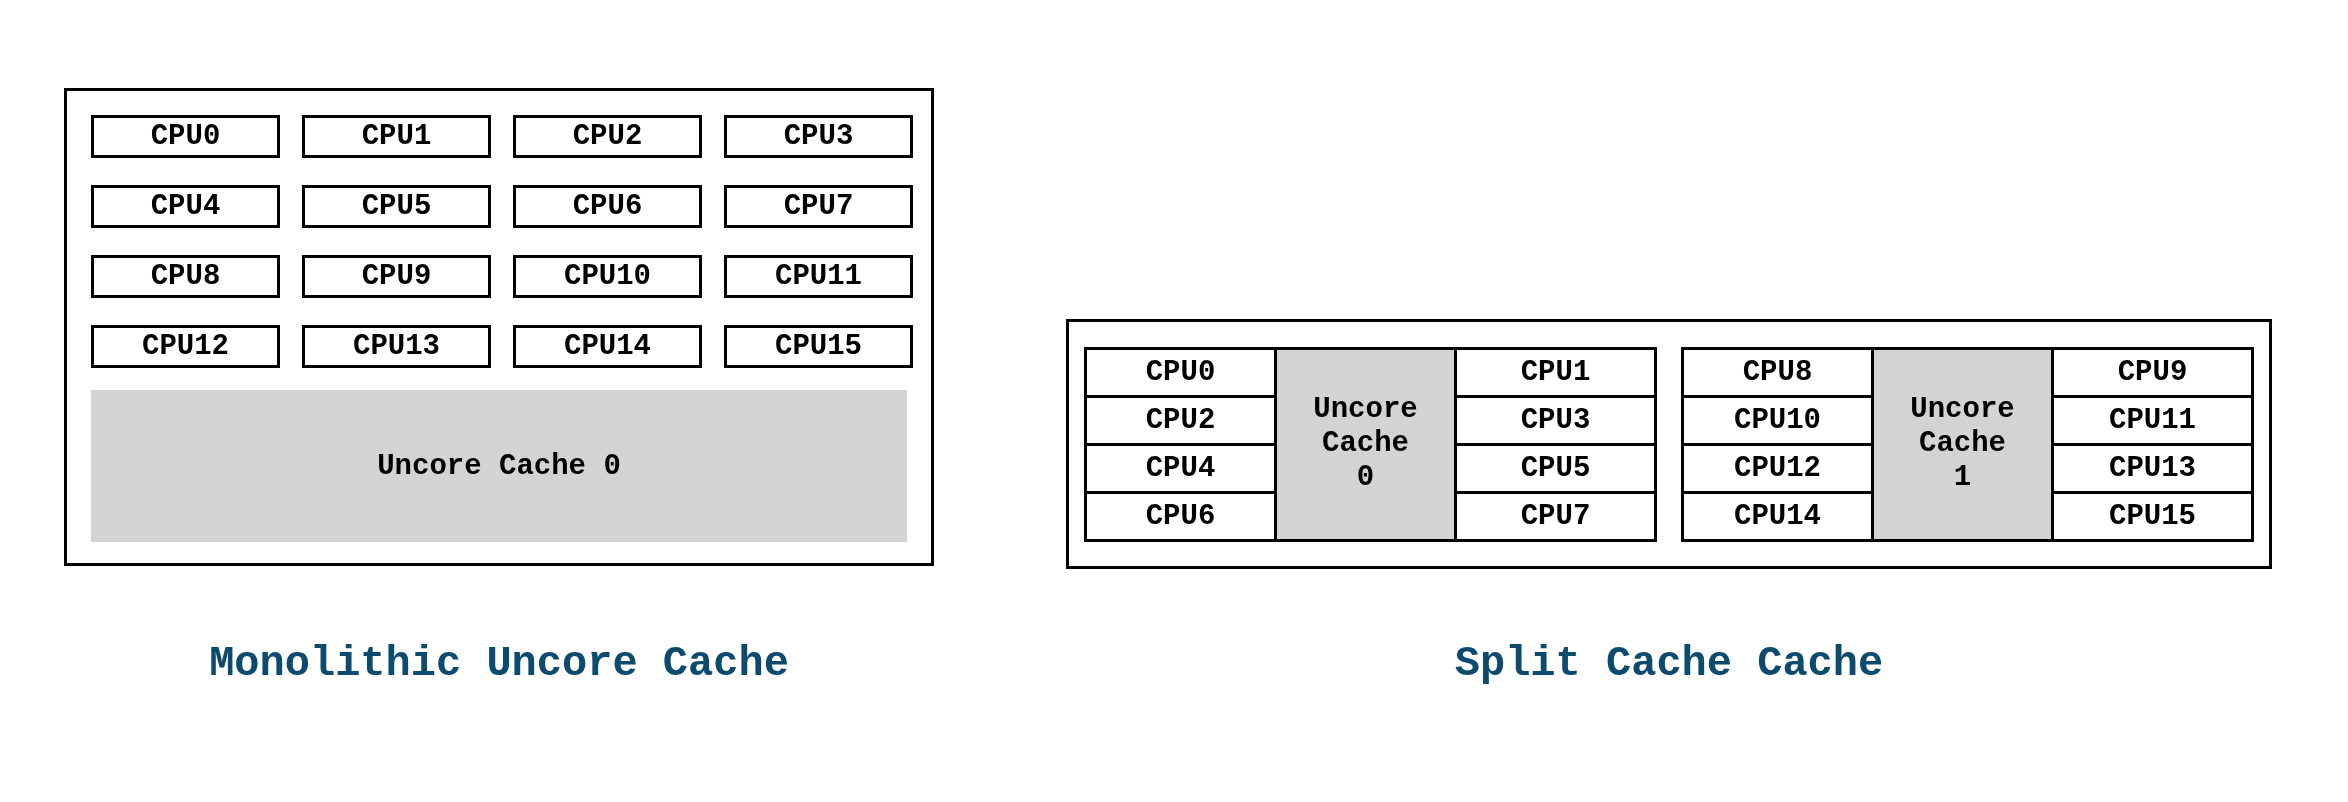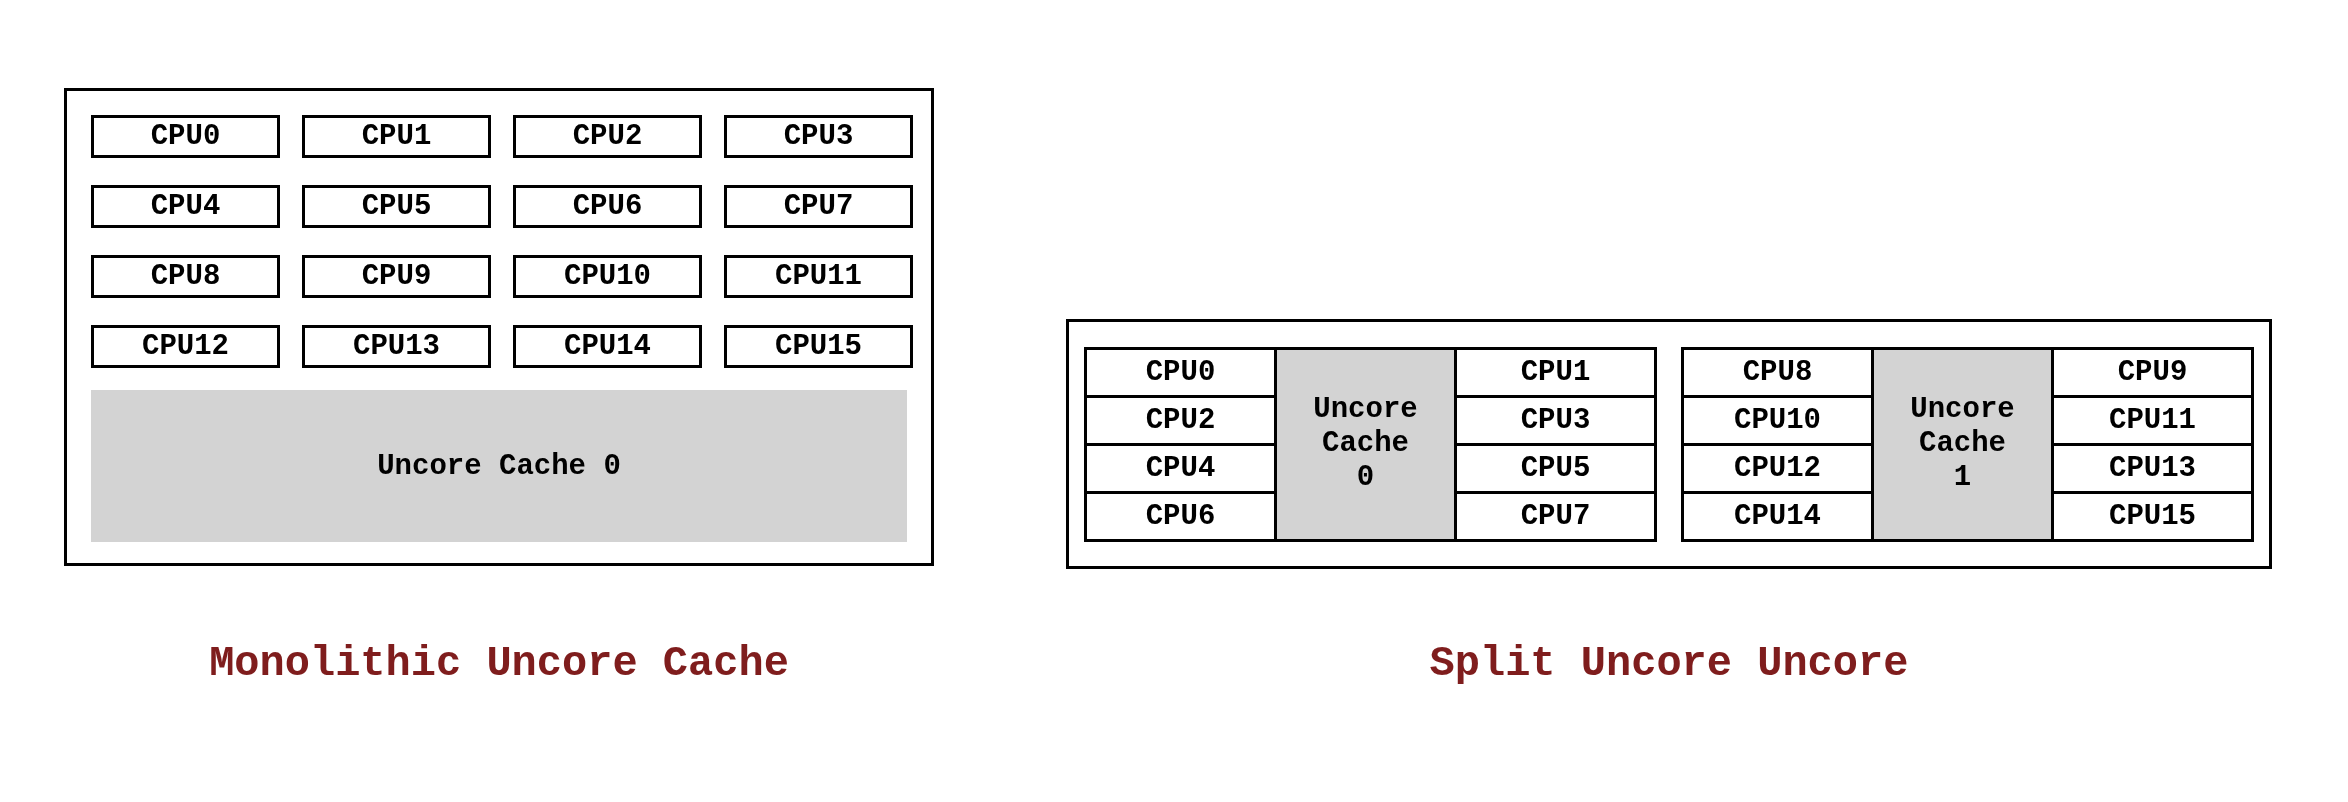--- a/index.html
+++ b/index.html
@@ -72,21 +72,21 @@
     width: 180px;
     background: var(--cache-fill, #d3d3d3);
   }
   .cache-line { line-height: 34px; }
 
   
   .caption {
     position: absolute;
     text-align: center;
     font-size: 42px; font-weight: 700;
-    color: #7f1d1d;
+    color: #0c4a6e;
   }
   .caption-mono  { left: 64px;   width: 870px;  top: 640px; }
   .caption-split { left: 1066px; width: 1206px; top: 640px; }
 </style>
 </head>
 <body>
 
 <div class="canvas">
 
   <div class="mono-panel">
@@ -160,15 +160,15 @@
         <td class="cpu-cell c-right">CPU13</td>
       </tr>
       <tr>
         <td class="cpu-cell c-left">CPU14</td>
         <td class="cpu-cell c-right">CPU15</td>
       </tr>
     </tbody>
       </table>
 
   </div>
-  <div class="caption caption-split">Split Uncore Uncore</div>
+  <div class="caption caption-split">Split Cache Cache</div>
 
 </div>
 
 </body></html>

